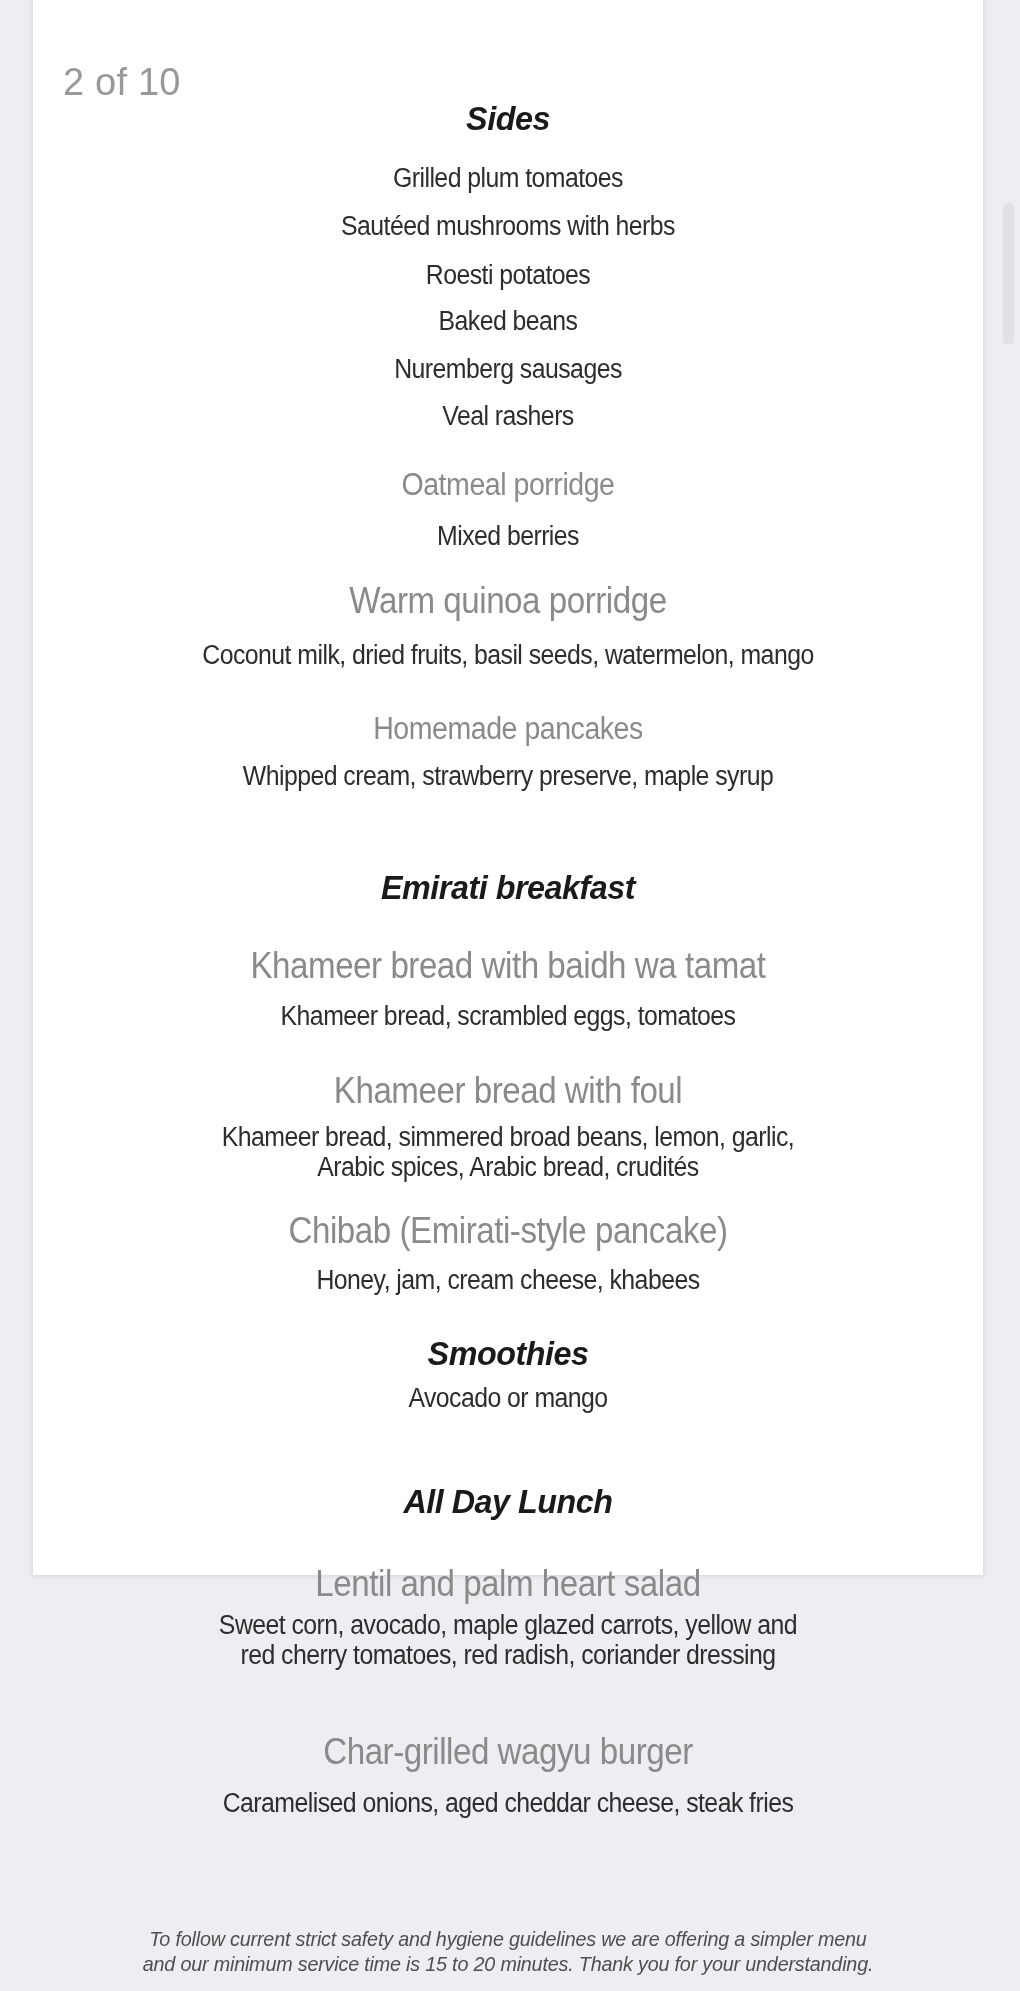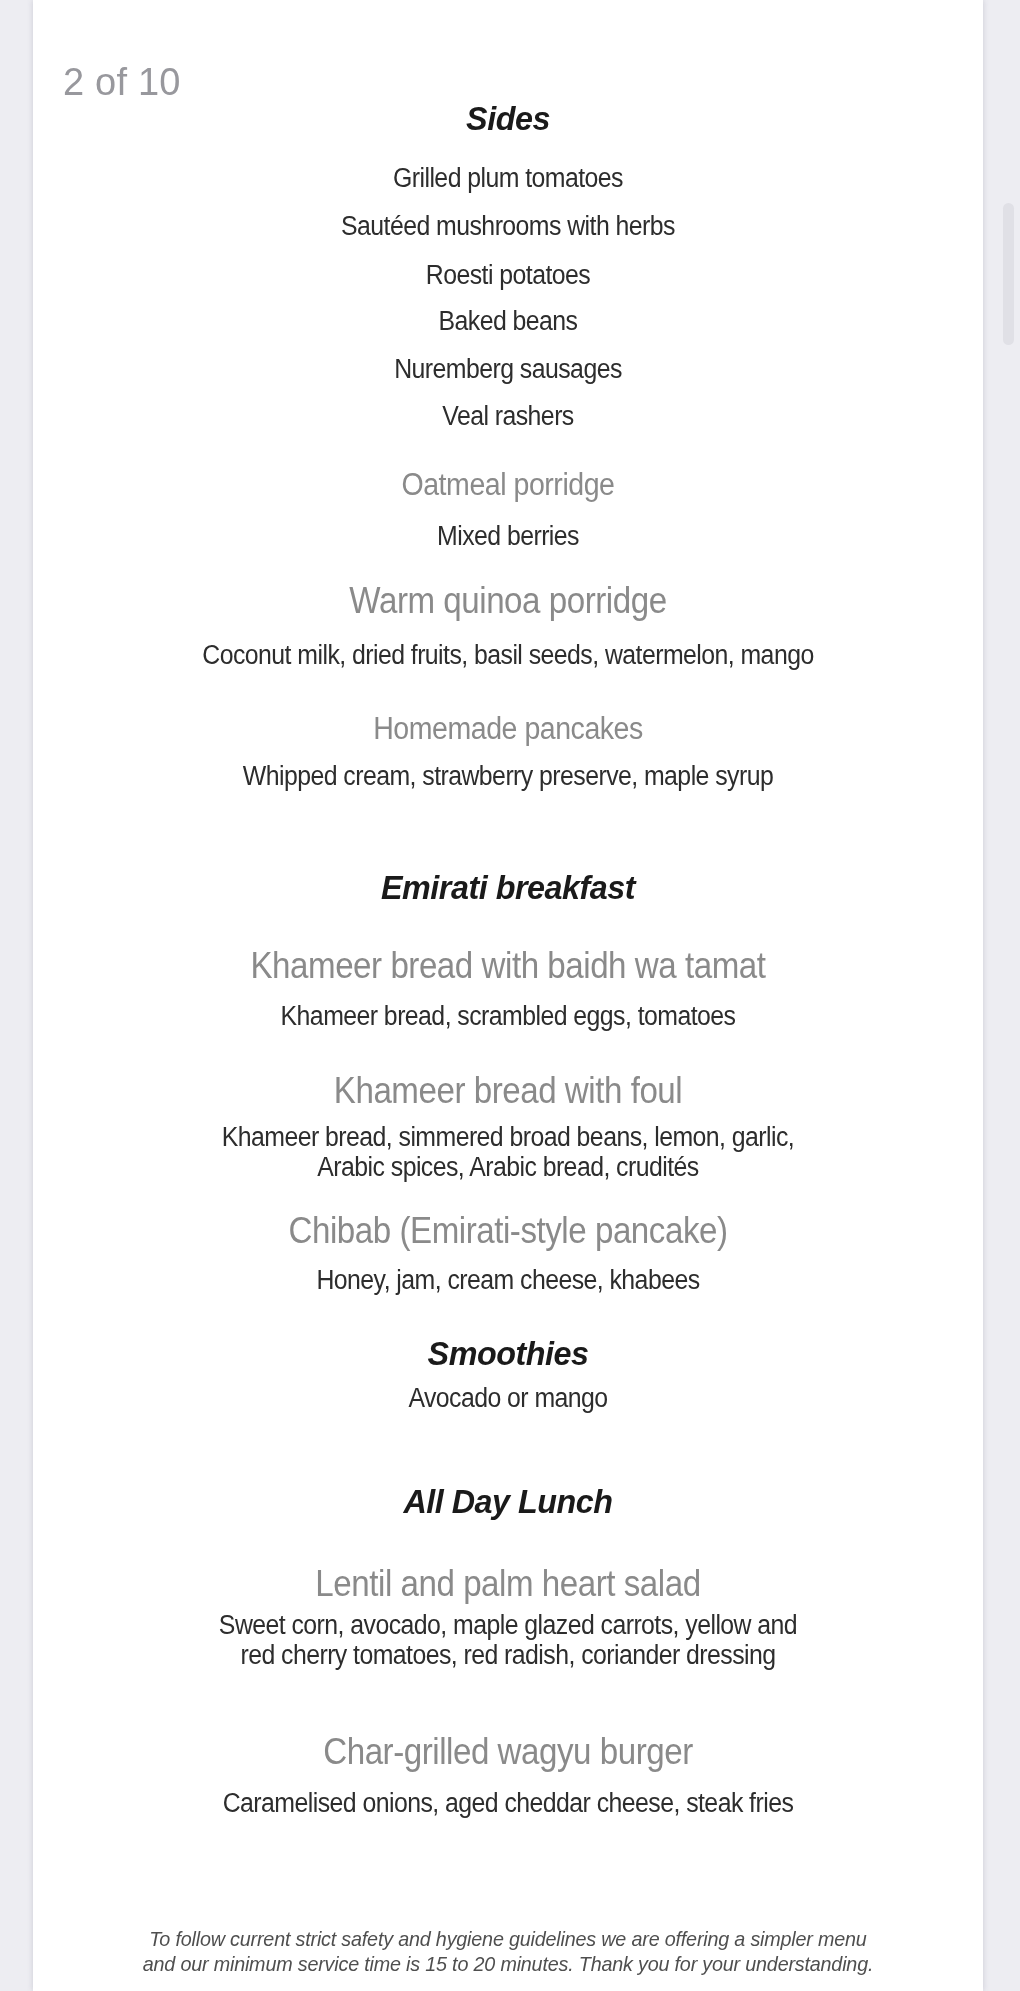--- a/index.html
+++ b/index.html
@@ -7,21 +7,21 @@
     width:1020px;height:1991px;
     background:#ededf2;
     overflow:hidden;
     position:relative;
     font-family:"Liberation Sans", sans-serif;
   }
   .screen{position:absolute;inset:0;}
   .page{
     position:absolute;
     left:33px;top:0;
-    width:950px;height:1991px;
+    width:950px;height:1575px;
     background:#ffffff;
     box-shadow:0 0 6px rgba(70,70,95,0.20);
   }
   .page-indicator{
     position:absolute;
     left:30px;top:60px;
     font-size:38px;line-height:44px;
     color:#98989d;
     letter-spacing:0.2px;
   }

